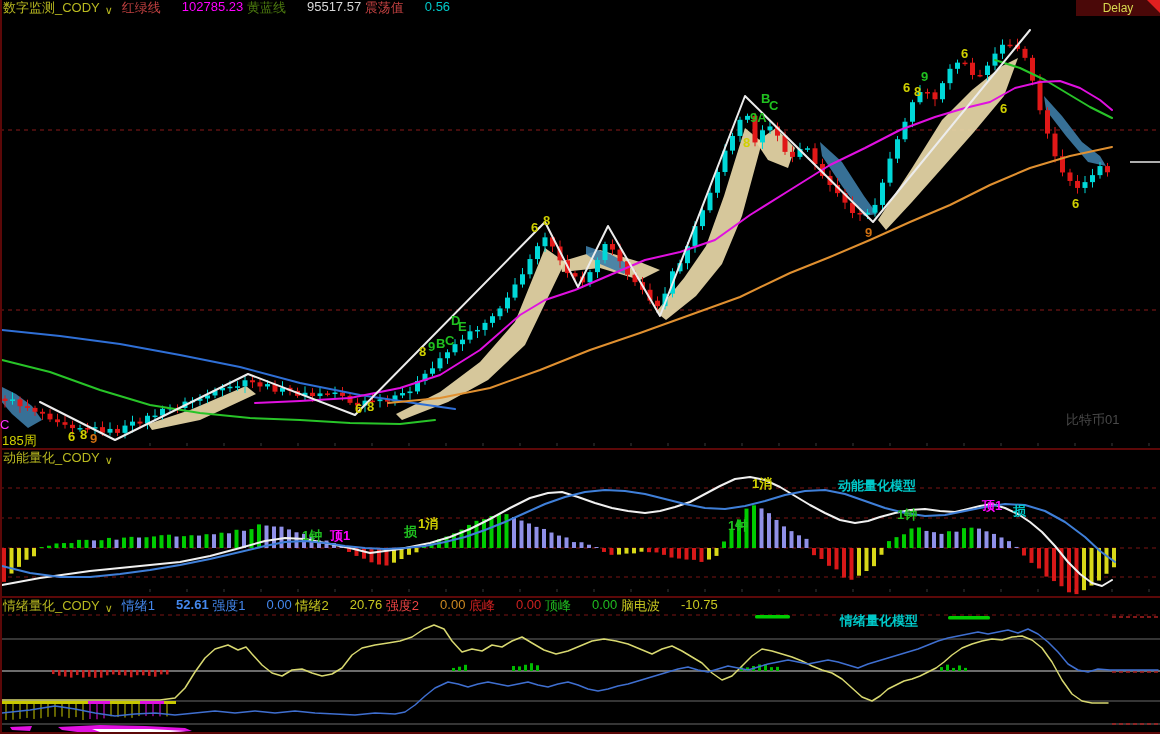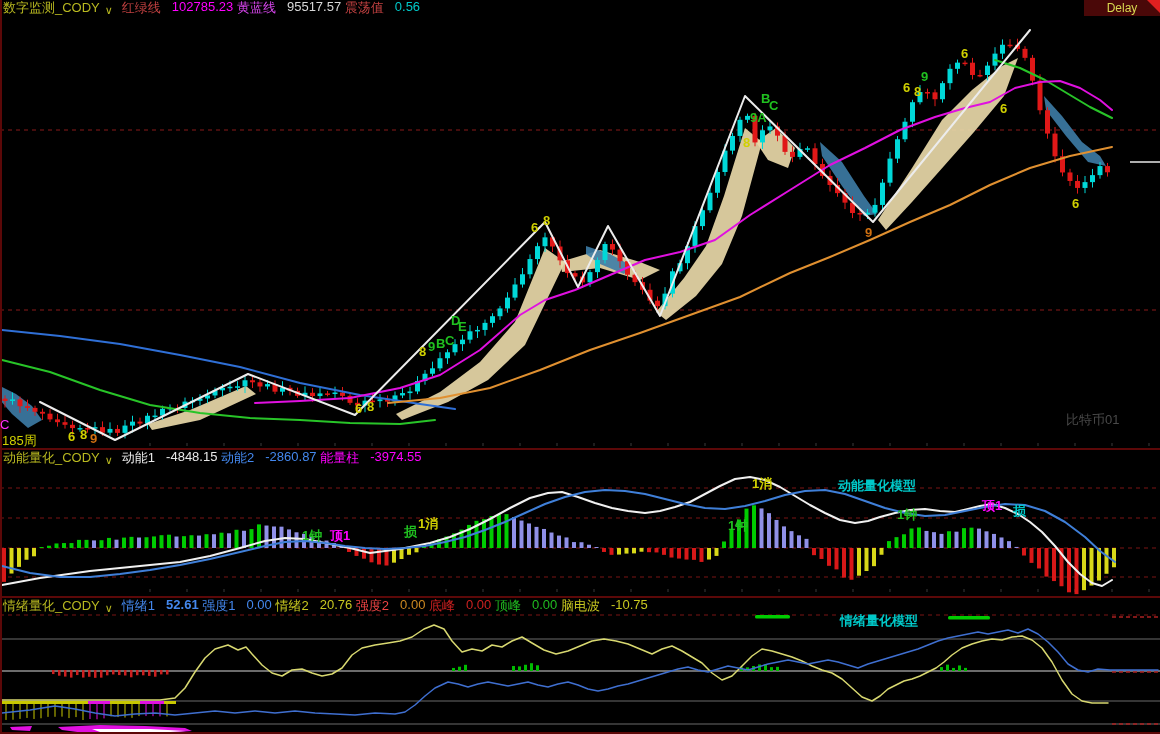--- a/index.html
+++ b/index.html
@@ -3,22 +3,22 @@
 <meta charset="utf-8">
 <style>
   html,body{margin:0;padding:0;background:#000;}
   #screen{position:relative;width:1160px;height:734px;background:#000;overflow:hidden;
           font-family:"Liberation Sans","DejaVu Sans",sans-serif;}
   #chart-svg{position:absolute;left:0;top:0;}
   .hdr{position:absolute;left:3px;height:16px;display:flex;align-items:flex-end;gap:9px;
        font-size:13px;white-space:nowrap;z-index:5;}
   .hdr .title{color:#b8b820;}
   .hdr .chev{color:#b8b820;font-size:11px;margin-left:-4px;}
-  .ipair{display:inline-flex;gap:11px;}
-  #delay-badge{position:absolute;top:0;right:0;width:76px;height:16px;background:#4a0808;
+  .ipair{display:inline-flex;gap:21px;}
+  #delay-badge{position:absolute;top:0;right:0;width:84px;height:16px;background:#4a0808;
        color:#d8d850;font-size:12px;line-height:16px;text-align:center;z-index:6;}
   #corner-triangle{position:absolute;top:0;right:0;width:0;height:0;z-index:7;
        border-left:13px solid transparent;border-top:13px solid #e02020;}
   .ovl{position:absolute;z-index:5;font-size:13px;}
   #period-label{left:2px;top:432px;color:#d0d000;text-align:right;}
   #corner-c{left:0px;top:417px;color:#ff30ff;}
   #watermark{left:1066px;top:411px;color:#4a4a4a;}
   .sep{position:absolute;left:0;width:1160px;background:#5c0808;z-index:4;}
   #leftedge{position:absolute;left:0;top:0;width:2px;height:734px;background:#5c0808;z-index:4;}
 </style>
@@ -672,49 +672,39 @@
       <text x="840" y="625" fill="#00c8c8" font-size="13" font-weight="bold" font-family="&quot;Liberation Sans&quot;,&quot;DejaVu Sans&quot;,sans-serif">情绪量化模型</text>
     </svg>
 
   <div class="hdr" style="top:1px;">
     <span class="title">数字监测_CODY</span>
       <span class="chev">∨</span>
     <span class="inds"><span class="ipair">
           <span style="color: rgb(192, 64, 64);">红绿线</span>
           <span style="color: rgb(255, 0, 255);">102785.23</span>
         </span> <span class="ipair">
-          <span style="color: #d946ef; font-family: Liberation Mono, monospace;">黄蓝线</span>
+          <span style="color: #4d7c0f; font-family: Liberation Mono, monospace;">黄蓝线</span>
           <span style="color: rgb(216, 216, 216);">95517.57</span>
         </span> <span class="ipair">
           <span style="color: rgb(192, 64, 64);">震荡值</span>
           <span style="color: rgb(0, 200, 200);">0.56</span>
         </span> </span>
   </div>
 
   <div id="delay-badge"><span>Delay</span></div>
   <div id="corner-triangle"></div>
 
   <div id="period-label" class="ovl">185周</div>
   <div id="corner-c" class="ovl">C</div>
   <div id="watermark" class="ovl">比特币01</div>
 
   <div class="sep" style="top:448px;height:2px;"></div>
   <div class="hdr" style="top:451px;">
     <span class="title">动能量化_CODY</span>
       <span class="chev">∨</span>
-    <span class="inds"><span class="ipair">
-          <span style="color: rgb(232, 232, 232);">动能1</span>
-          <span style="color: rgb(232, 232, 232);">-4848.15</span>
-        </span> <span class="ipair">
-          <span style="color: rgb(68, 136, 238);">动能2</span>
-          <span style="color: rgb(68, 136, 238);">-2860.87</span>
-        </span> <span class="ipair">
-          <span style="color: rgb(255, 0, 255);">能量柱</span>
-          <span style="color: rgb(255, 0, 255);">-3974.55</span>
-        </span> </span>
   </div>
 
   <div class="sep" style="top:596px;height:2px;"></div>
   <div class="hdr" style="top:599px;">
     <span class="title">情绪量化_CODY</span>
       <span class="chev">∨</span>
     <span class="inds"><span class="ipair">
           <span style="color: rgb(68, 136, 238);">情绪1</span>
           <span style="color: rgb(68, 136, 238); font-weight: bold;">52.61</span>
         </span> <span class="ipair">

